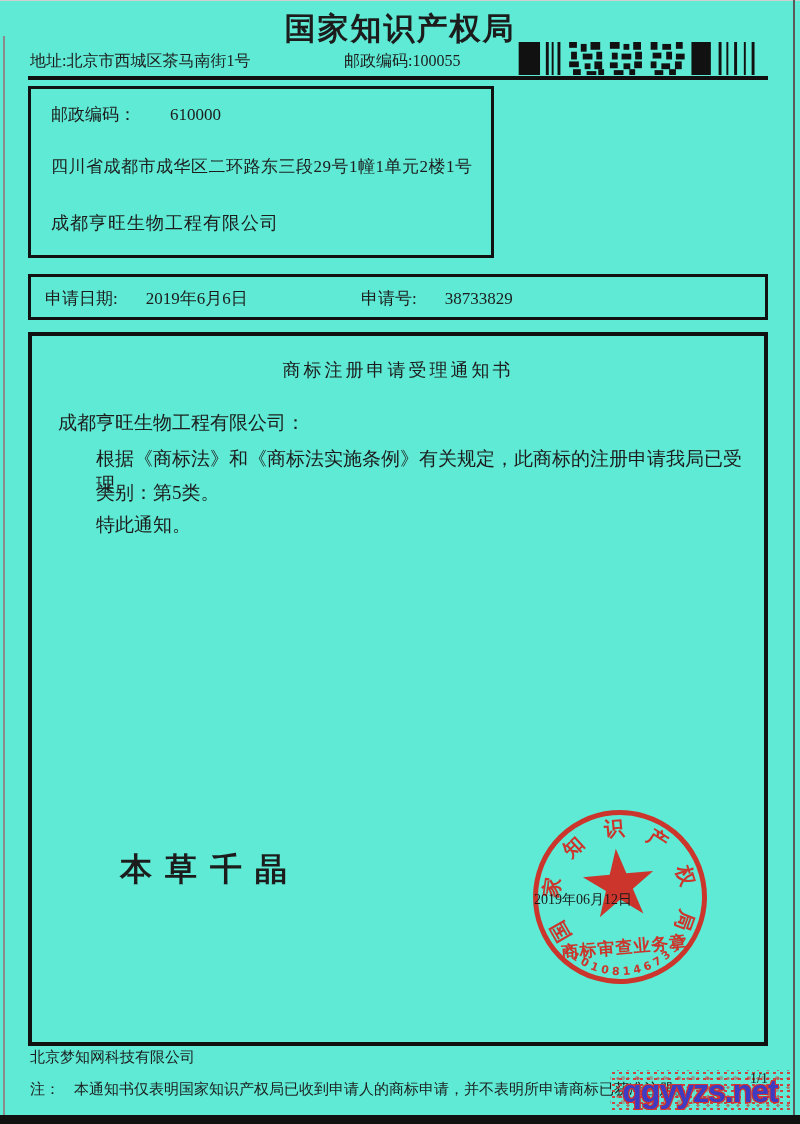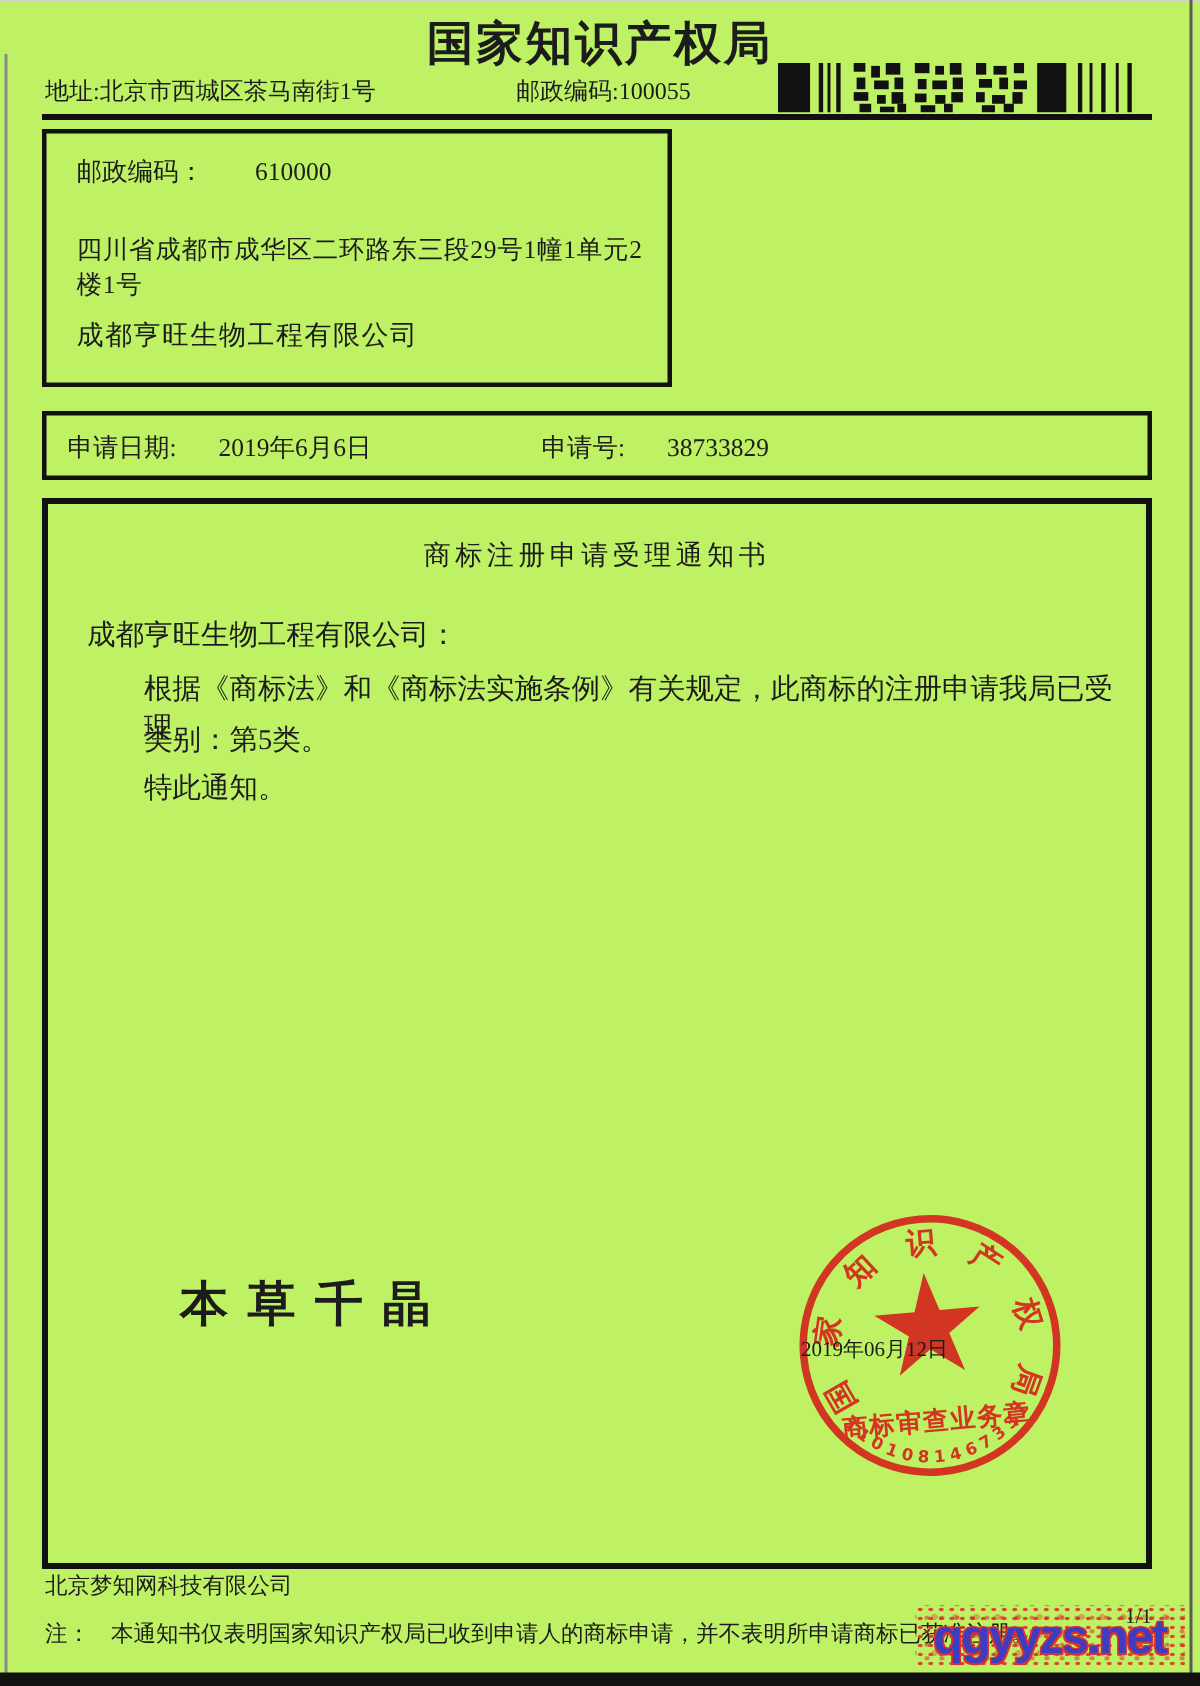--- a/index.html
+++ b/index.html
@@ -1,38 +1,38 @@
 <!DOCTYPE html>
 <html><head>
 <meta charset="utf-8">
 <style>
   * { margin:0; padding:0; box-sizing:border-box; }
   html,body { background:#ffffff; }
   .page {
     position:relative; width:800px; height:1124px;
-    background:#bef264; overflow:hidden;
+    background:#5eead4; overflow:hidden;
     font-family:"Liberation Serif","DejaVu Serif",serif;
     color:#1c1c1c;
   }
   
   .edge-left   { position:absolute; left:3px;  top:36px; width:2px; height:1082px; background:#8a8a8a; }
   .edge-right  { position:absolute; left:793px; top:0;   width:2px; height:1118px; background:#5a5a5a; }
   .edge-top    { position:absolute; left:0; top:0; width:800px; height:1px; background:#cfcfcf; }
   .scan-bottom { position:absolute; left:0; bottom:0; width:800px; height:9px; background:#111; }
 
   
   .agency-title { position:absolute; left:0; top:8px; width:800px; text-align:center;
                   font-size:31px; font-weight:bold; letter-spacing:2px; }
   .hdr-address  { position:absolute; left:30px;  top:51px; font-size:16px; }
   .hdr-postal   { position:absolute; left:344px; top:51px; font-size:16px; }
   .barcode      { position:absolute; left:515px; top:42px; width:250px; height:33px; }
   .hdr-rule     { position:absolute; left:28px; top:76px; width:740px; height:4px; background:#111; }
 
   
-  .recipient-box { position:absolute; left:28px;  top:86px; width:420px; height:172px; border:3px solid #111; }
+  .recipient-box { position:absolute; left:28px;  top:86px; width:466px; height:172px; border:3px solid #111; }
   .docnum-box    { position:absolute; left:462px; top:86px; width:296px; height:172px; border:3px solid #111; }
   .rb-line1 { position:absolute; left:20px; top:14px;  font-size:17px; }
   .rb-line1 .val { margin-left:34px; }
   .rb-line2 { position:absolute; left:20px; top:66px;  font-size:17px; letter-spacing:0.5px; }
   .rb-line3 { position:absolute; left:20px; top:122px; font-size:18px; letter-spacing:1px; }
   .db-label { position:absolute; left:18px; top:26px;  font-size:18px; }
   .db-value { position:absolute; left:44px; top:82px;  font-size:17px; letter-spacing:1px; }
 
   
   .app-bar { position:absolute; left:28px; top:274px; width:740px; height:46px; border:3px solid #111; }

